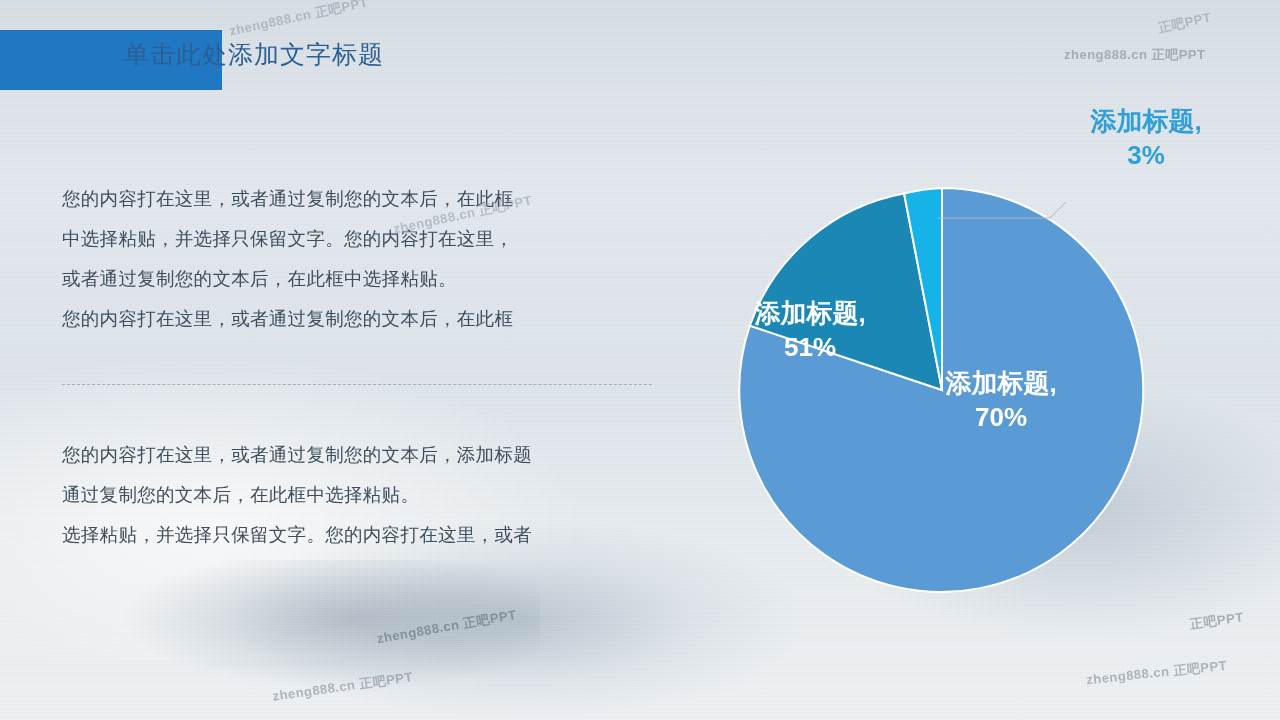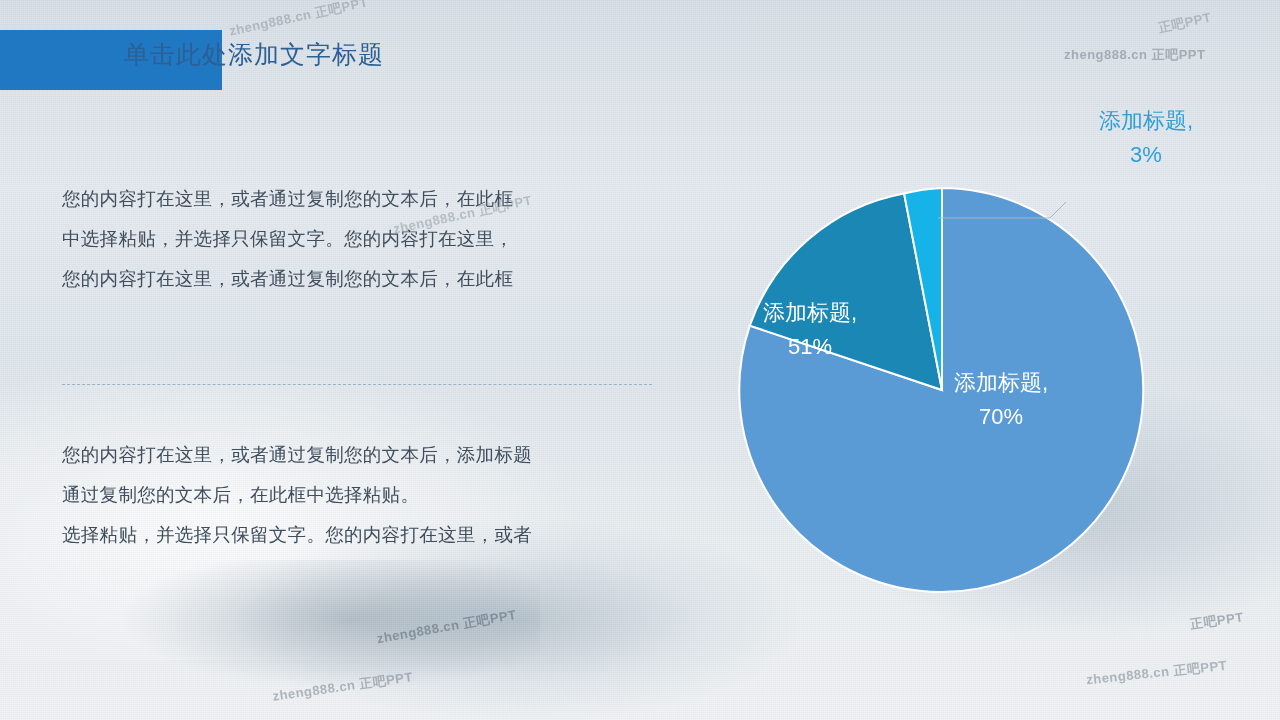--- a/index.html
+++ b/index.html
@@ -98,22 +98,23 @@
     position: absolute;
     left: 36px; top: 88px;
     width: 412px; height: 412px;
   }
   .pie-svg { display: block; }
 
   .slice-label {
     position: absolute;
     text-align: center;
     line-height: 34px;
-    font-size: 22px;
+    font-size: 26px;
     white-space: nowrap;
+    font-weight: bold;
   }
   .label-main {
     left: 216px; top: 270px;
     color: #ffffff;
     width: 170px;
   }
   .label-second {
     left: 30px; top: 200px;
     color: #ffffff;
     width: 160px;
@@ -161,20 +162,21 @@
   <div class="mist mist-b"></div>
   <div class="mist mist-e"></div>
   <div class="grain"></div>
 
   <div class="title-tab"></div>
   <div class="title-text">单击此处添加文字标题</div>
 
   <div class="body-block block-top">
     <p class="para">您的内容打在这里，或者通过复制您的文本后，在此框</p>
     <p class="para">中选择粘贴，并选择只保留文字。您的内容打在这里，</p>
+    <p class="para">或者通过复制您的文本后，在此框中选择粘贴。</p>
     <p class="para">您的内容打在这里，或者通过复制您的文本后，在此框</p>
   </div>
 
   <div class="divider"></div>
 
   <div class="body-block block-bottom">
     <p class="para">您的内容打在这里，或者通过复制您的文本后，添加标题</p>
     <p class="para">通过复制您的文本后，在此框中选择粘贴。</p>
     <p class="para">选择粘贴，并选择只保留文字。您的内容打在这里，或者</p>
   </div>

